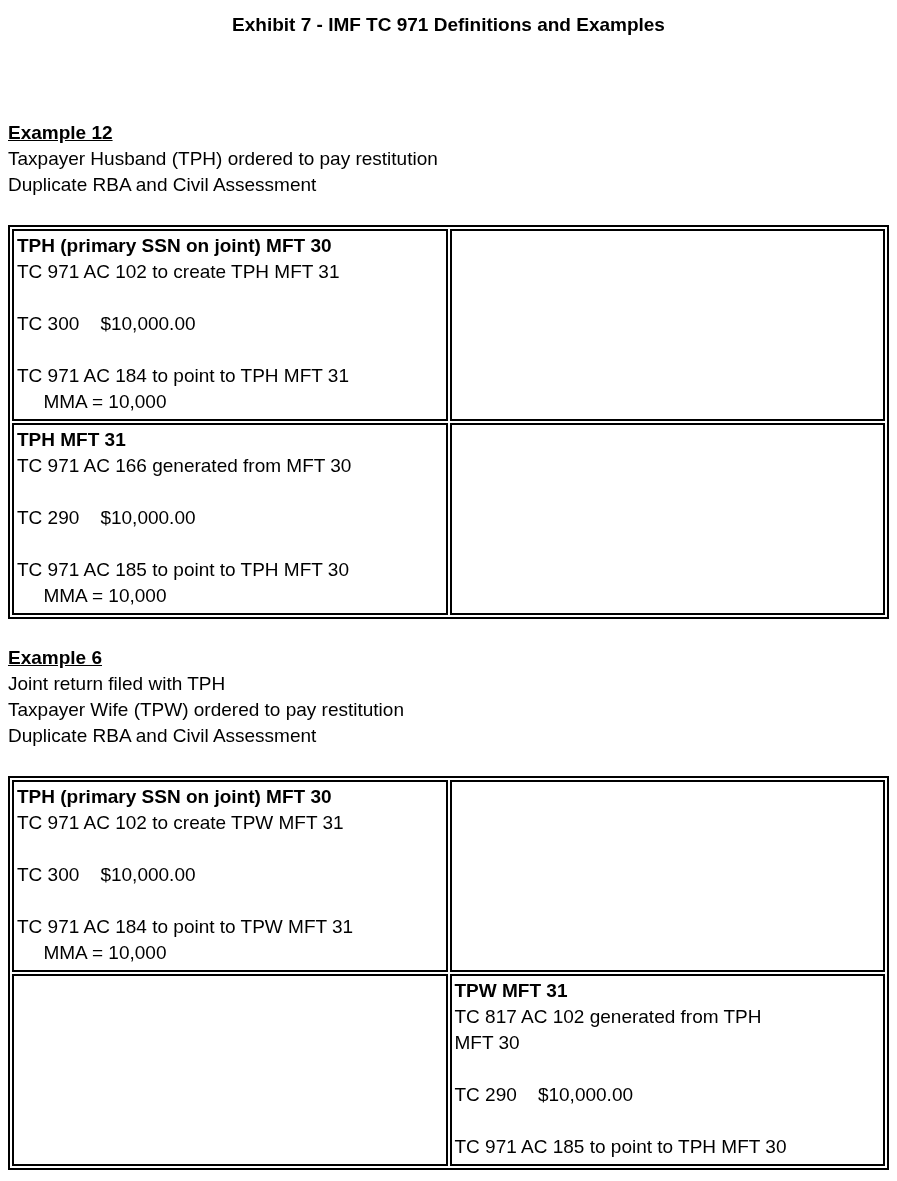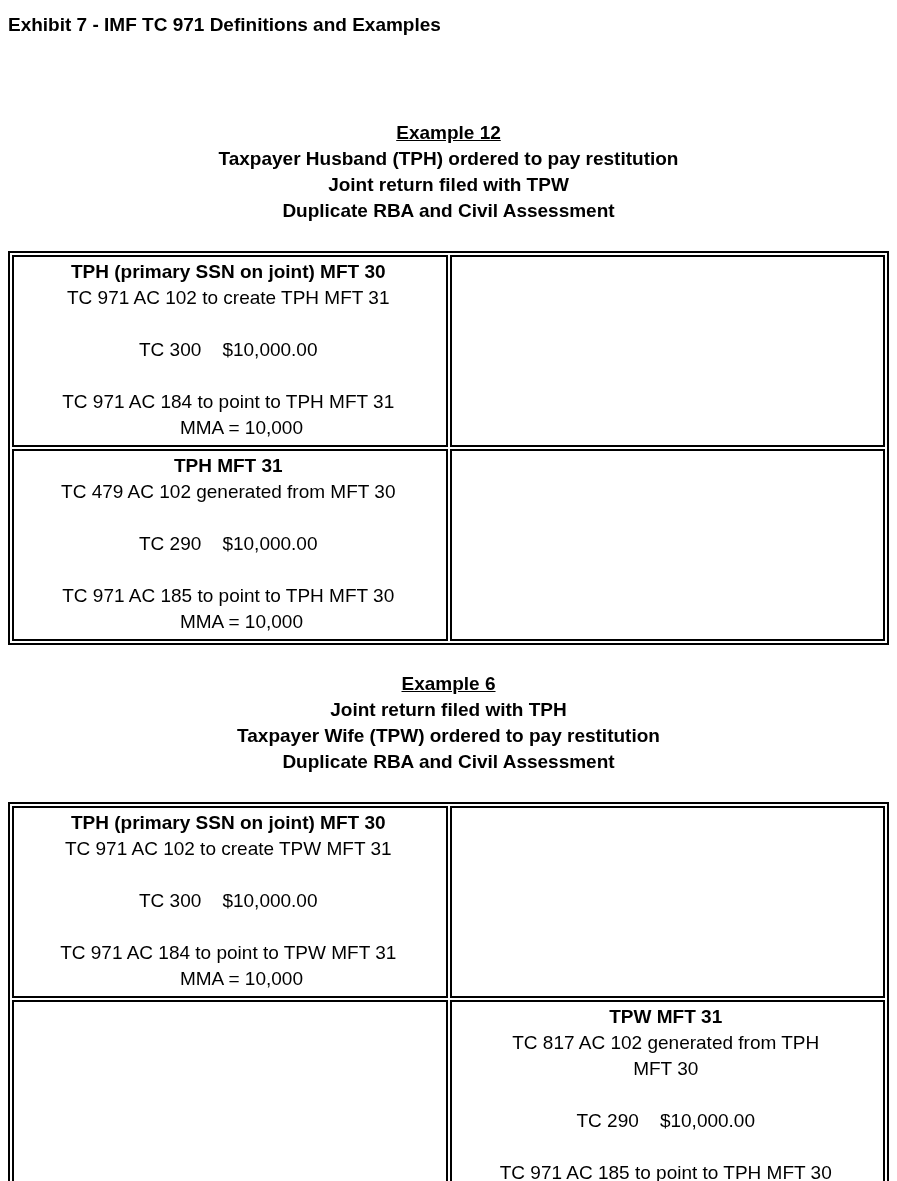--- a/index.html
+++ b/index.html
@@ -11,33 +11,33 @@
   body {
     width: 897px;
     min-height: 1181px;
     font-family: "Liberation Sans", "DejaVu Sans", sans-serif;
     font-size: 19px;
     line-height: 26px;
     box-sizing: border-box;
     padding: 8px;
   }
   .doc-title {
-    text-align: left;
+    text-align: center;
     font-weight: 700;
     margin-top: 4px;
   }
-  .example-block { margin: 0; text-align: center; }
+  .example-block { margin: 0; }
   .example-block.first { margin-top: 82px; }
   .example-block.second { margin-top: 26px; }
   .example-heading {
     font-weight: 700;
     text-decoration: underline;
   }
   .desc-line {
-    font-weight: 700;
+    font-weight: 400;
     white-space: pre-wrap;
   }
   table.tc-table {
     width: 100%;
     table-layout: fixed;
     border-collapse: separate;
     border-spacing: 2px;
     border: 2px solid #000000;
     margin-top: 27px;
   }
@@ -58,41 +58,40 @@
   }
 </style>
 </head>
 <body>
 
 <div class="doc-title">Exhibit 7 - IMF TC 971 Definitions and Examples</div>
 
 <div class="example-block first">
   <div class="example-heading">Example 12</div>
   <div class="desc-line">Taxpayer Husband (TPH) ordered to pay restitution</div>
-  <div class="desc-line">Joint return filed with TPW</div>
   <div class="desc-line">Duplicate RBA and Civil Assessment</div>
 
   <table class="tc-table">
     <tbody>
         <tr>
       <td>
         <div class="cell-header">TPH (primary SSN on joint) MFT 30</div>
         <div class="cell-line">TC 971 AC 102 to create TPH MFT 31</div>
         <div class="cell-line"></div>
         <div class="cell-line">TC 300    $10,000.00</div>
         <div class="cell-line"></div>
         <div class="cell-line">TC 971 AC 184 to point to TPH MFT 31</div>
         <div class="cell-line">     MMA = 10,000</div>
       </td>
       <td></td>
     </tr>
     <tr>
       <td>
         <div class="cell-header">TPH MFT 31</div>
-        <div class="cell-line">TC 479 AC 102 generated from MFT 30</div>
+        <div class="cell-line">TC 971 AC 166 generated from MFT 30</div>
         <div class="cell-line"></div>
         <div class="cell-line">TC 290    $10,000.00</div>
         <div class="cell-line"></div>
         <div class="cell-line">TC 971 AC 185 to point to TPH MFT 30</div>
         <div class="cell-line">     MMA = 10,000</div>
       </td>
       <td></td>
     </tr>
   </tbody>
     </table>

